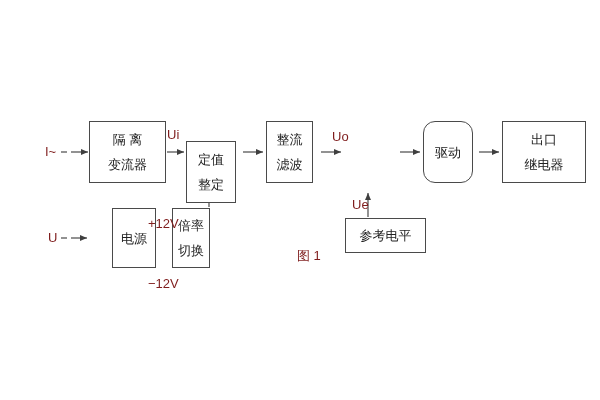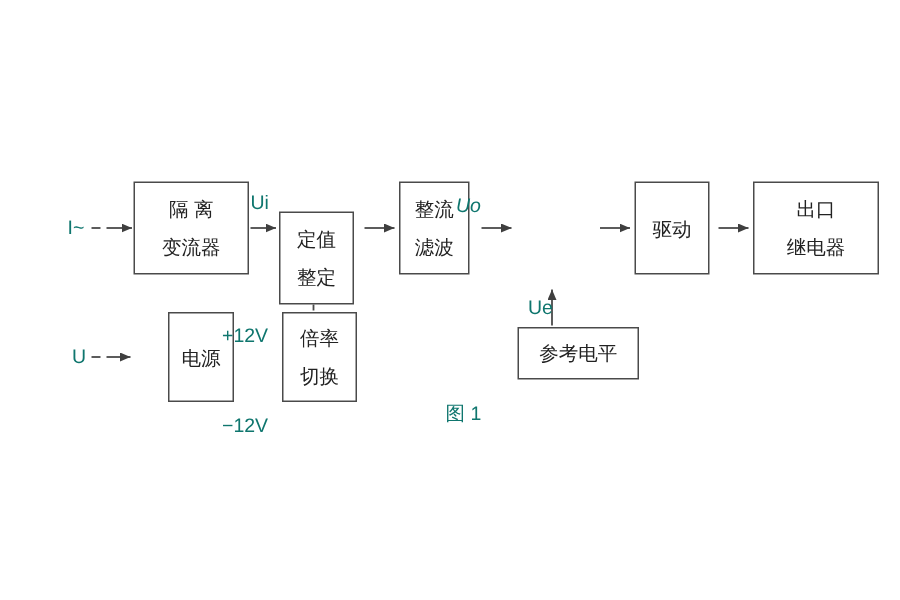--- a/index.html
+++ b/index.html
@@ -36,43 +36,43 @@
     gap: 12px;
     font-size: 13px;
     line-height: 13px;
     color: #222222;
     white-space: nowrap;
   }
   .lbl {
     position: absolute;
     font-size: 13px;
     line-height: 14px;
-    color: #0f766e;
+    color: #7f1d1d;
     white-space: nowrap;
   }
   
   #b-isolation { left: 89px;  top: 121px; width: 77px; height: 62px; }
   #b-setting   { left: 186px; top: 121px; width: 50px; height: 62px; margin-top: 20px; }
   #b-rectify   { left: 266px; top: 121px; width: 47px; height: 62px; }
   #b-level     { left: 344px; top: 121px; width: 49px; height: 62px; }
-  #b-drive     { left: 423px; top: 121px; width: 50px; height: 62px; }
+  #b-drive     { left: 423px; top: 121px; width: 50px; height: 62px; border-radius: 12px; }
   #b-relay     { left: 502px; top: 121px; width: 84px; height: 62px; }
   
   #b-power     { left: 88px;  top: 208px; width: 44px; height: 60px; margin-left: 24px; }
-  #b-ratio     { left: 188px; top: 208px; width: 50px; height: 60px; text-align: center; }
+  #b-ratio     { left: 172px; top: 208px; width: 38px; height: 60px; text-align: center; }
   #b-ref       { left: 345px; top: 218px; width: 81px; height: 35px; }
   
   #l-i       { left: 45px;  top: 145px; }
   #l-ui      { left: 167px; top: 128px; }
-  #l-uo      { left: 304px; top: 130px; font-style: italic; }
+  #l-uo      { left: 332px; top: 130px; }
   #l-u       { left: 48px;  top: 231px; }
   #l-p12     { left: 148px; top: 217px; }
   #l-m12     { left: 148px; top: 245px; margin-top: 32px; }
   #l-ue      { left: 352px; top: 198px; }
-  #l-caption { left: 297px; top: 249px; margin-top: 20px; }
+  #l-caption { left: 297px; top: 249px; }
 </style>
 </head>
 <body>
 
 <div class="stage">
 
   <svg class="wires" width="600" height="400" viewBox="0 0 600 400">
     <defs>
       <marker id="ah" markerUnits="userSpaceOnUse" markerWidth="7" markerHeight="6" refX="7" refY="3" orient="auto">
         <path d="M0,0 L7,3 L0,6 Z" fill="#3f3f3f"></path>

